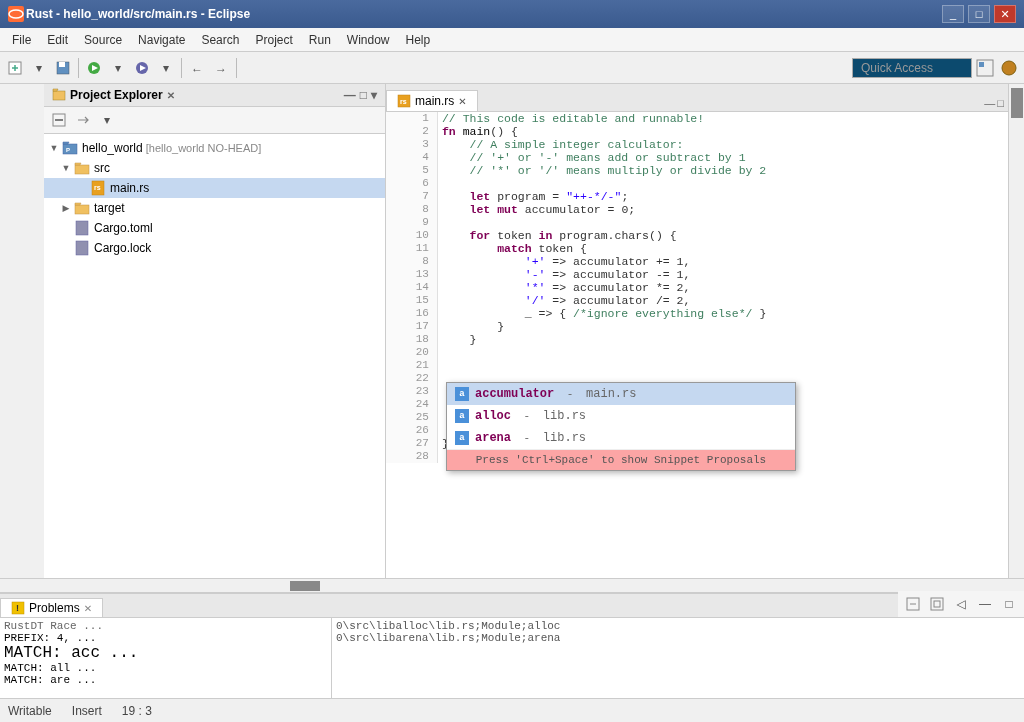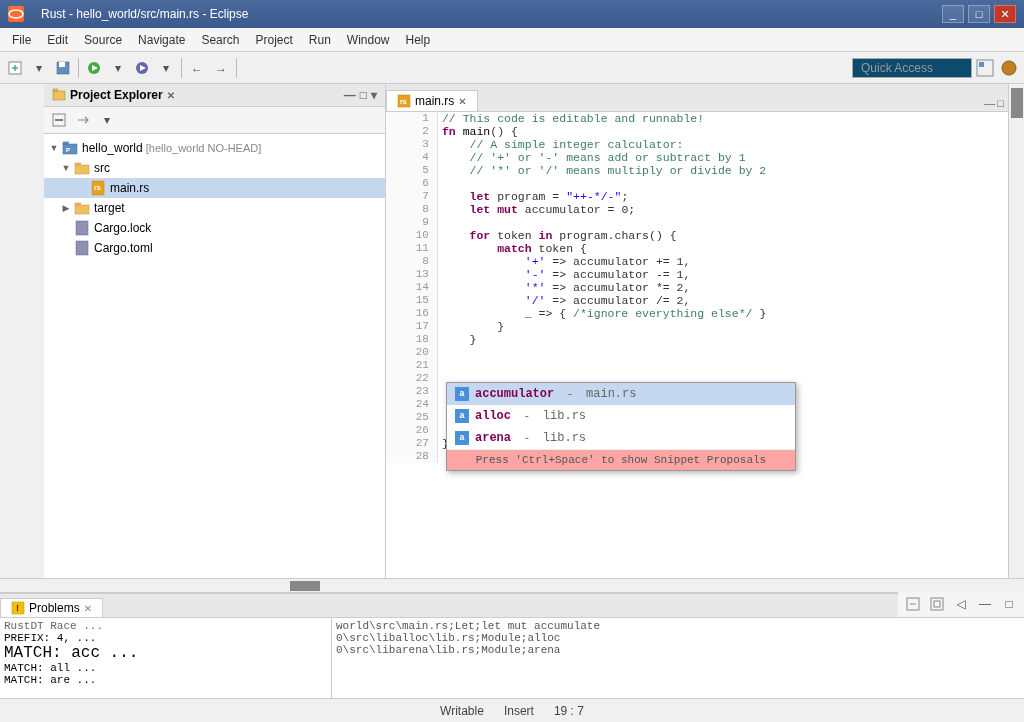--- a/index.html
+++ b/index.html
@@ -18,21 +18,22 @@
       color: white;
       height: 28px;
       display: flex;
       align-items: center;
       padding: 0 8px;
       justify-content: space-between;
     }
     #title-bar-left {
       display: flex;
       align-items: center;
-      gap: 17px;
+      gap: 2px;
+      font-weight: bold;
     }
     #title-bar-logo {
       width: 16px;
       height: 16px;
       background: #ff6b35;
       border-radius: 2px;
       display: flex;
       align-items: center;
       justify-content: center;
       font-size: 10px;
@@ -354,21 +355,20 @@
       display: flex;
       align-items: center;
       padding: 0 8px;
       gap: 20px;
       font-size: 12px;
       color: #444;
       position: absolute;
       bottom: 0;
       left: 0;
       right: 0;
-      justify-content: center;
     }
 
     #bottom-scrollbar {
       height: 14px;
       background: #f0f0f0;
       border-top: 1px solid #ccc;
     }
   </style>
 </head>
 <body>
@@ -520,29 +520,29 @@
           <polygon points="1,5 6,5 7,3 1,3" fill="#f0c060" stroke="#c09040" stroke-width="0.5"></polygon>
         </svg>
         <span>target</span>
       </div>
 
       <div class="tree-item tree-indent-1">
         <span class="tree-arrow" style="visibility:hidden;"></span>
         <svg width="16" height="16" style="margin-right:4px;">
           <rect x="2" y="1" width="12" height="14" fill="#9090b0" stroke="#6060a0" stroke-width="0.5"></rect>
         </svg>
-        <span>Cargo.lock</span>
+        <span>Cargo.toml</span>
       </div>
 
       <div class="tree-item tree-indent-1">
         <span class="tree-arrow" style="visibility:hidden;"></span>
         <svg width="16" height="16" style="margin-right:4px;">
           <rect x="2" y="1" width="12" height="14" fill="#9090b0" stroke="#6060a0" stroke-width="0.5"></rect>
         </svg>
-        <span>Cargo.toml</span>
+        <span>Cargo.lock</span>
       </div>
     </div>
   </div>
 
   <div id="editor-area">
     <div id="editor-tab-bar">
       <div class="editor-tab active">
         <svg width="14" height="14">
           <rect x="1" y="1" width="12" height="12" fill="#e8a020" stroke="#c08010" stroke-width="0.5"></rect>
           <text x="3" y="10" font-size="7" fill="white" font-weight="bold">rs</text>
@@ -735,28 +735,27 @@
   </div>
   <div id="bottom-content">
     <div id="bottom-left">
       <div style="color:#666;font-size:11px;">RustDT Race ...</div>
       <div style="font-size:11px;">PREFIX: 4, ...</div>
       <div style="font-size:16px;">MATCH: acc ...</div>
       <div style="font-size:11px;">MATCH: all ...</div>
       <div style="font-size:11px;">MATCH: are ...</div>
     </div>
     <div id="bottom-right">
-      <div style="font-size:11px;white-space:nowrap;">world\src\main.rs;Let;let&nbsp;mut&nbsp;accumulate</div>
       <div style="font-size:11px;white-space:nowrap;">0\src\liballoc\lib.rs;Module;alloc</div>
       <div style="font-size:11px;white-space:nowrap;">0\src\libarena\lib.rs;Module;arena</div>
     </div>
   </div>
 </div>
 
 <div id="bottom-scrollbar">
   <div style="height:10px;background:#888;width:80px;margin-left:10px;margin-top:2px;"></div>
 </div>
 
 <div id="status-bar">
   <span>Writable</span>
   <span>Insert</span>
-  <span>19 : 7</span>
+  <span>19 : 3</span>
 </div>
 
 </body></html>

